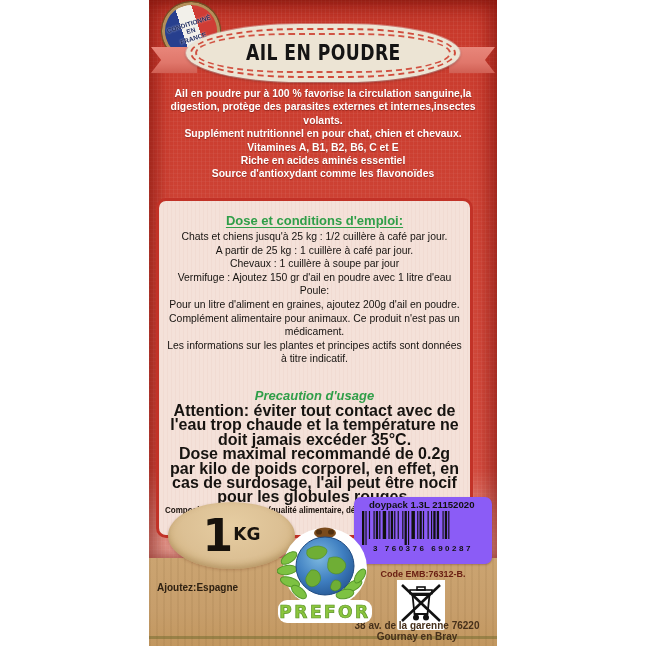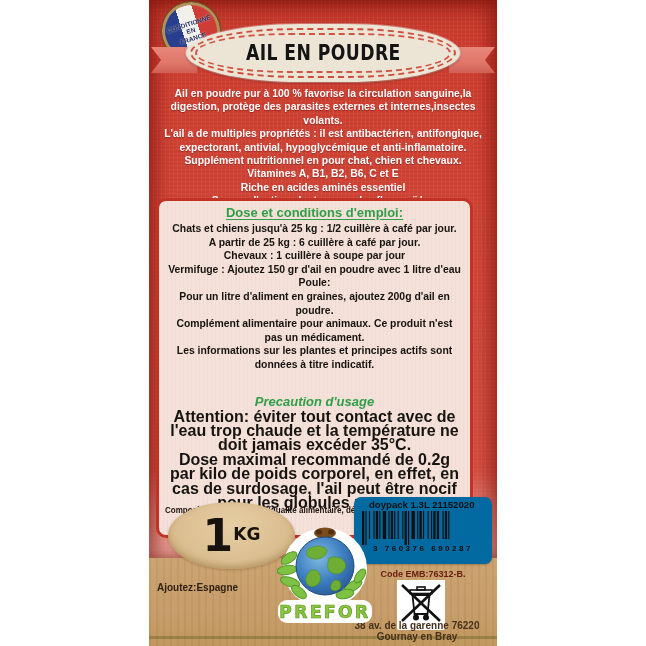--- a/index.html
+++ b/index.html
@@ -52,40 +52,40 @@
   .intro{position:absolute; left:4px; right:4px; top:87px; text-align:center;
     color:#fff; font-weight:bold; font-size:10.4px; line-height:13.4px;
     text-shadow:0 1px 1px rgba(90,10,5,.45);}
 
   
   .panel{position:absolute; left:7px; right:24px; top:198px; height:340px;
     background:
       repeating-linear-gradient(90deg, rgba(190,120,100,.06) 0 1px, rgba(0,0,0,0) 1px 4px),
       var(--panel_bg);
     border:3px solid var(--panel_border); border-radius:10px;
-    padding:4px 8px; text-align:center; color:#161310;}
+    padding:12px 8px; text-align:center; color:#161310;}
   .panel .sec-heading{color:var(--green); font-size:13px; font-weight:bold;}
   .panel .underlined{text-decoration:underline; text-underline-offset:2px;}
   .panel .italic{font-style:italic; margin-top:22px;}
-  .panel .body-lines{font-size:10.4px; font-weight:bold; line-height:13.6px; margin-top:2px;}
+  .panel .body-lines{font-size:10.4px; font-weight:normal; line-height:13.6px; margin-top:2px;}
   .panel .body-lines2{font-size:16px; font-weight:bold; line-height:14.4px; margin-top:1px;}
   .composition{position:absolute; left:6px; bottom:20px; right:6px; text-align:left;
     font-size:8.4px; font-weight:bold; color:#1a120c; transform:scaleX(.96); transform-origin:left;}
 
   
   .kg-badge{position:absolute; left:19px; top:502px; width:127px; height:67px; border-radius:50%;
     background:radial-gradient(ellipse at 50% 35%, #e6cda2 0%, #dcc094 55%, #cfae78 100%);
     box-shadow:inset 0 -3px 6px rgba(120,85,35,.35), 0 1px 3px rgba(100,40,20,.25);
     display:flex; align-items:center; justify-content:center; z-index:6;}
   .kg-badge .num{font-size:44px; font-weight:bold; color:#17120c; line-height:1; font-family:"DejaVu Sans", sans-serif;}
   .kg-badge .unit{font-size:17px; font-weight:bold; color:#17120c; vertical-align:top; position:relative; top:-2px; font-family:"DejaVu Sans", sans-serif;}
 
   
   .barcode-box{position:absolute; left:205px; top:497px; width:138px; height:67px;
-    background:#0369a1; border-radius:7px; z-index:6; padding:2px 5px; text-align:center;
+    background:#8b5cf6; border-radius:7px; z-index:6; padding:2px 5px; text-align:center;
     box-shadow:0 1px 2px rgba(80,30,10,.3);}
   .doypack{font-size:9.8px; font-weight:bold; color:#111; white-space:nowrap; transform:scaleX(.98); transform-origin:left;}
   .bars{display:block; margin:1px auto 0;}
   .bar-digits{font-size:8px; font-weight:bold; color:#111; letter-spacing:2.5px; margin-top:-1px; white-space:nowrap;}
   .code-emb{position:absolute; left:205px; top:569px; width:138px; text-align:center;
     font-size:9px; font-weight:bold; color:#6b2013; z-index:6;}
 
   
   .origine{position:absolute; left:8px; top:582px; font-size:10px; font-weight:bold; color:#2f2112; z-index:6;}
   .bin{position:absolute; left:248px; top:580px; z-index:6; background:#fff; border-radius:2px;}
@@ -114,32 +114,31 @@
     <div class="ribbon left"></div>
     <div class="ribbon right"></div>
     <div class="banner">
       <div class="dash1"></div>
       <div class="dash2"></div>
       <div class="banner-title">AIL EN POUDRE</div>
     </div>
 
     <div class="intro">
         <div>Ail en poudre pur à 100 % favorise la circulation sanguine,la digestion, protège des parasites externes et internes,insectes volants.</div>
-        <div>L'ail a de multiples propriétés : il est antibactérien, antifongique, expectorant, antivial, hypoglycémique et anti-inflamatoire.</div>
         <div>Supplément nutritionnel en pour chat, chien et chevaux.</div>
         <div>Vitamines A, B1, B2, B6, C et E</div>
         <div>Riche en acides aminés essentiel</div>
         <div>Source d'antioxydant comme les flavonoïdes</div>
       </div>
 
     <div class="panel">
       <div class="sec-heading underlined">Dose et conditions d'emploi:</div>
       <div class="body-lines">
           <div>Chats et chiens jusqu'à 25 kg : 1/2 cuillère à café par jour.</div>
-          <div>A partir de 25 kg : 6 cuillère à café par jour.</div>
+          <div>A partir de 25 kg : 1 cuillère à café par jour.</div>
           <div>Chevaux : 1 cuillère à soupe par jour</div>
           <div>Vermifuge : Ajoutez 150 gr d'ail en poudre avec 1 litre d'eau</div>
           <div>Poule:</div>
           <div>Pour un litre d'aliment en graines, ajoutez 200g d'ail en poudre.</div>
           <div>Complément alimentaire pour animaux. Ce produit n'est pas un médicament.</div>
           <div>Les informations sur les plantes et principes actifs sont données à titre indicatif.</div>
         </div>
       <div class="sec-heading italic">Precaution d'usage</div>
       <div class="body-lines2">
           <div>Attention: éviter tout contact avec de l'eau trop chaude et la température ne doit jamais excéder 35°C.</div>

